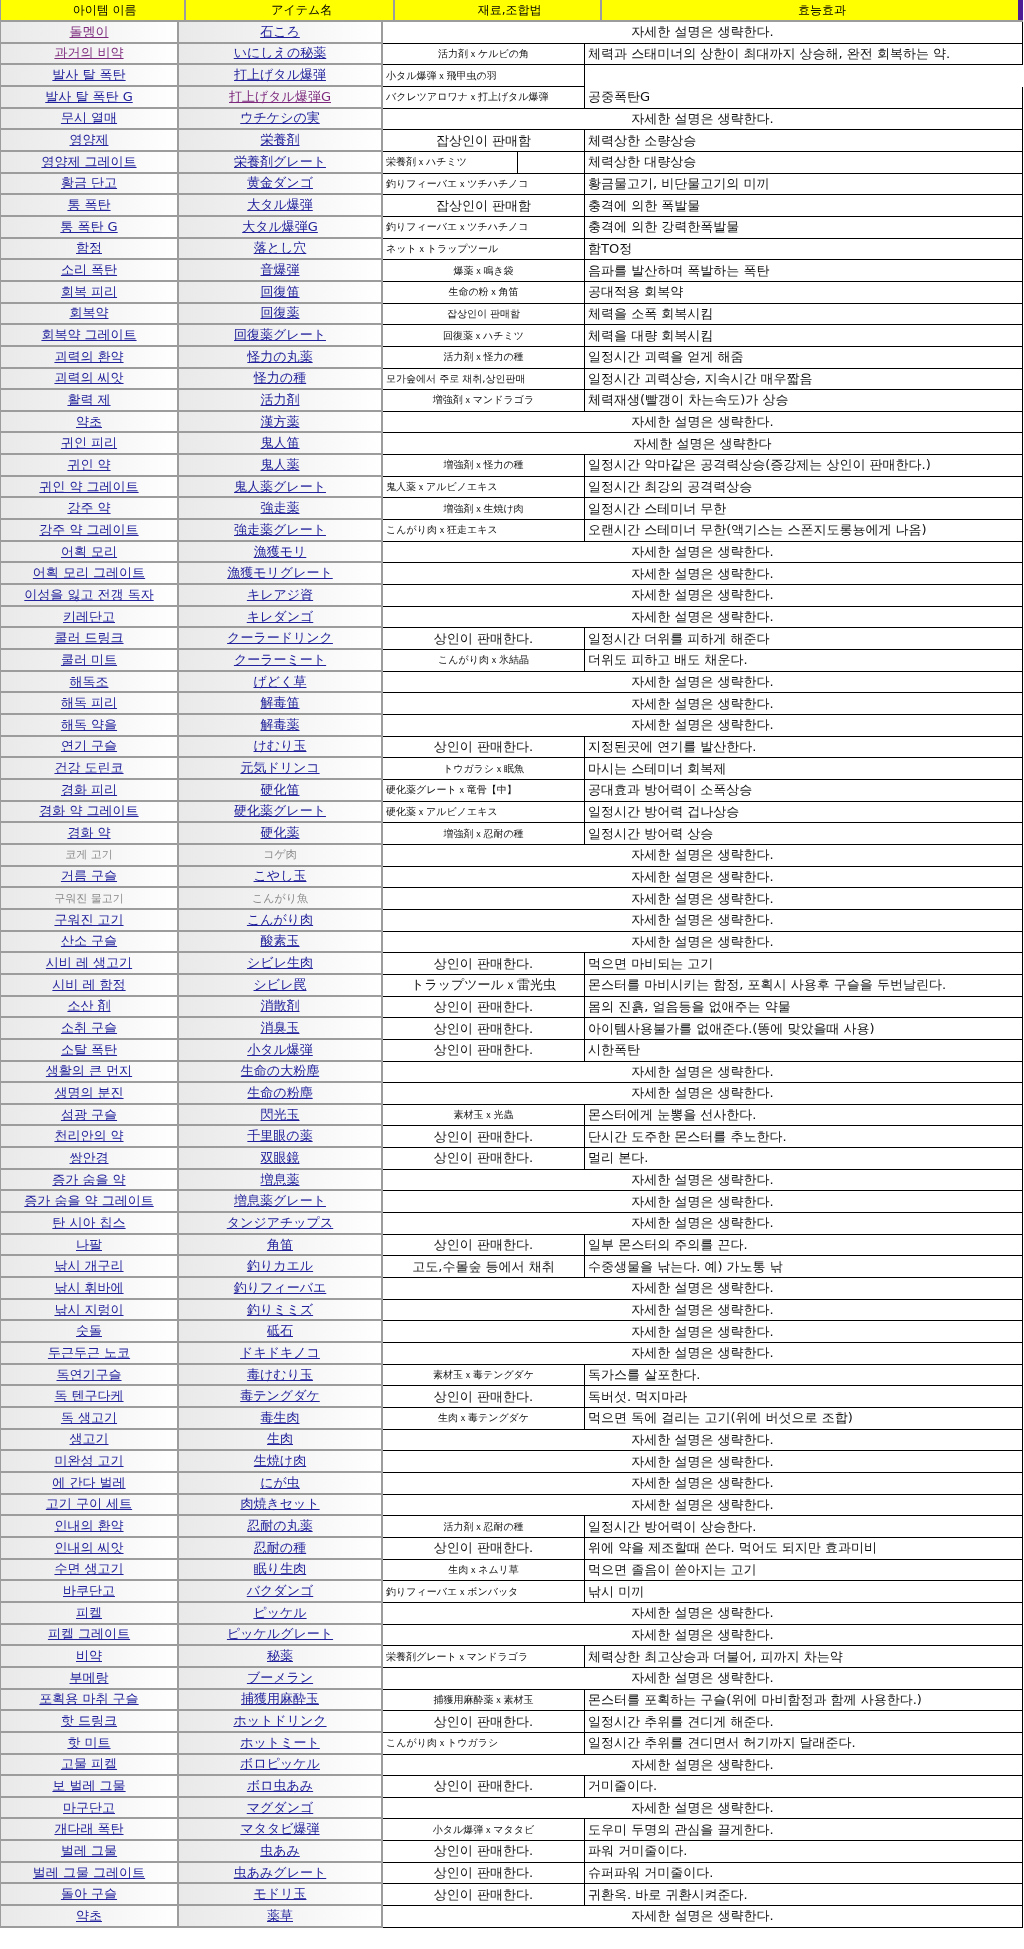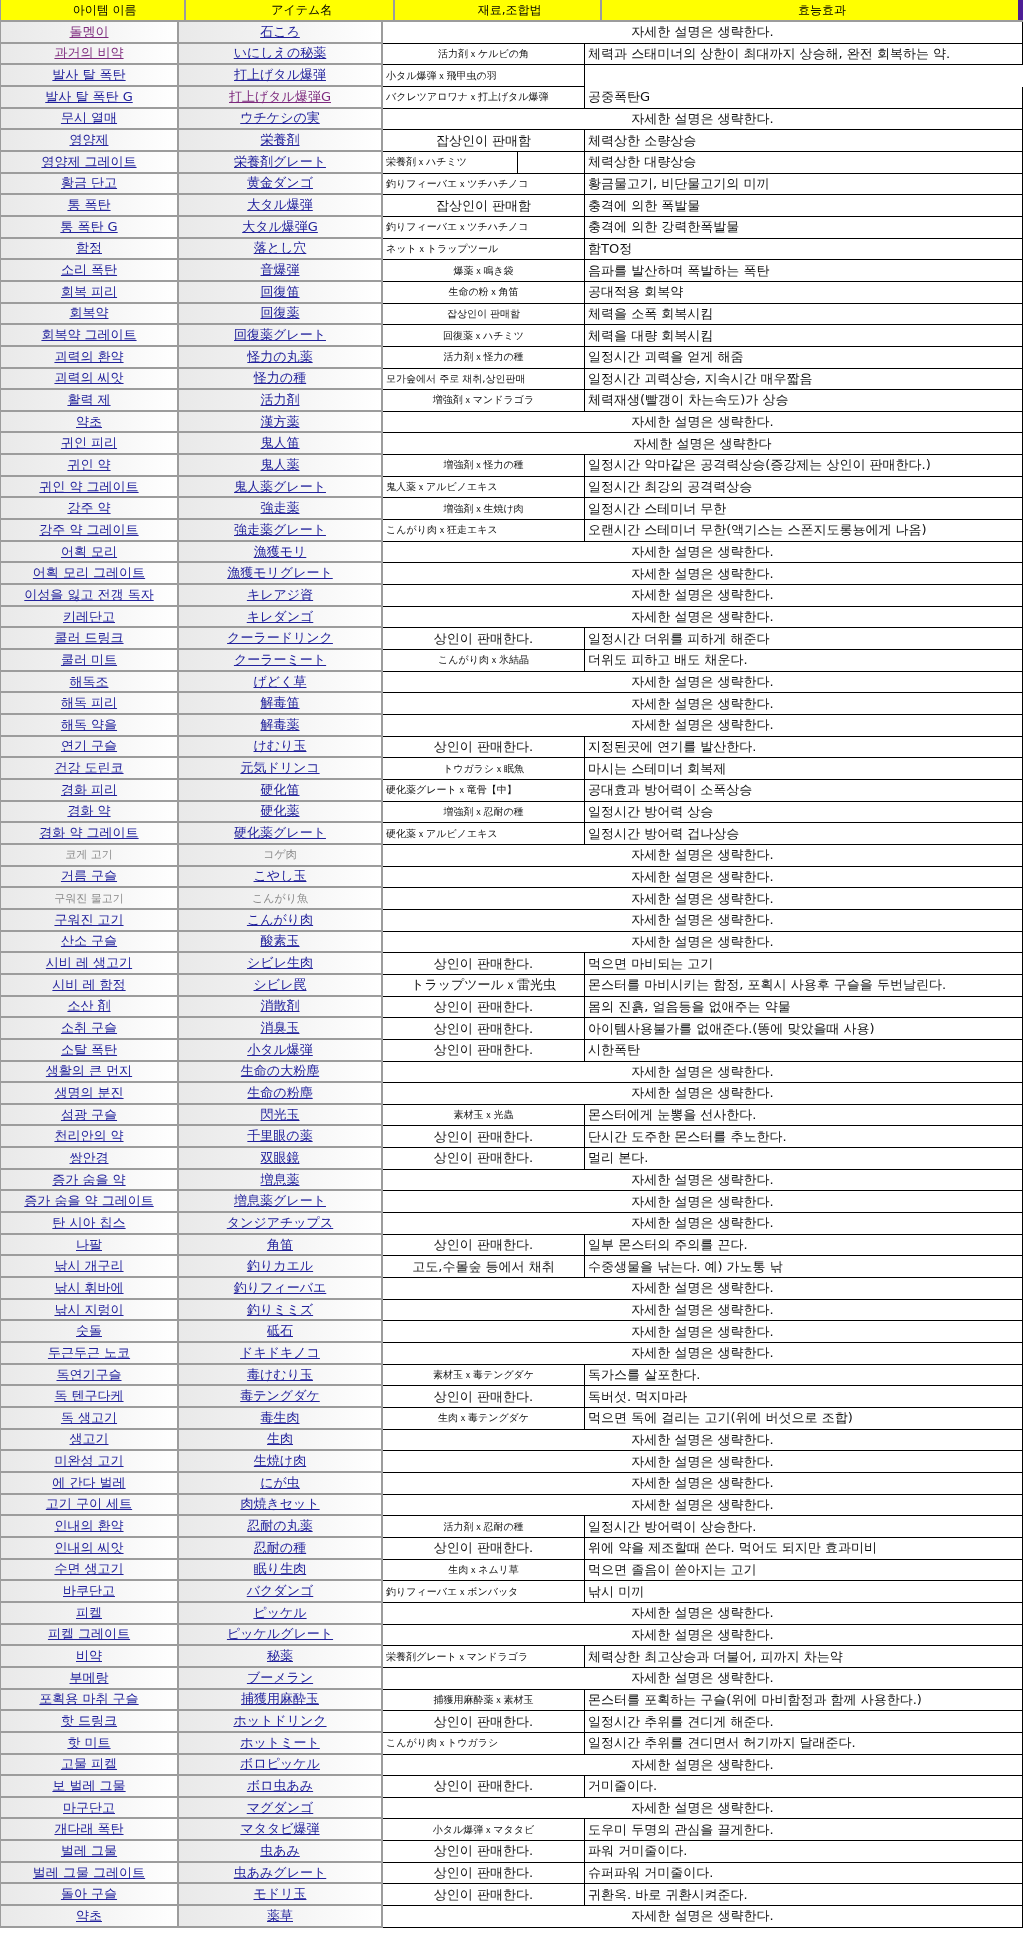--- a/index.html
+++ b/index.html
@@ -399,37 +399,37 @@
           <a class="lnk">경화 피리</a>
         </div>
         <div class="cell c2">
           <a class="lnk">硬化笛</a>
         </div>
         <div class="cell c3 left small">硬化薬グレートｘ竜骨【中】</div>
         <div class="cell c4">공대효과 방어력이 소폭상승</div>
       </div>
       <div class="row">
         <div class="cell c1">
+          <a class="lnk">경화 약 그레이트</a>
+        </div>
+        <div class="cell c2">
+          <a class="lnk">硬化薬グレート</a>
+        </div>
+        <div class="cell c3 left small">硬化薬ｘアルビノエキス</div>
+        <div class="cell c4">일정시간 방어력 겁나상승</div>
+      </div>
+      <div class="row">
+        <div class="cell c1">
           <a class="lnk">경화 약</a>
         </div>
         <div class="cell c2">
           <a class="lnk">硬化薬</a>
         </div>
         <div class="cell c3 center small">増強剤ｘ忍耐の種</div>
         <div class="cell c4">일정시간 방어력 상승</div>
-      </div>
-      <div class="row">
-        <div class="cell c1">
-          <a class="lnk">경화 약 그레이트</a>
-        </div>
-        <div class="cell c2">
-          <a class="lnk">硬化薬グレート</a>
-        </div>
-        <div class="cell c3 left small">硬化薬ｘアルビノエキス</div>
-        <div class="cell c4">일정시간 방어력 겁나상승</div>
       </div>
       <div class="row">
         <div class="cell c1">
           <span class="plain">코게 고기</span>
         </div>
         <div class="cell c2">
           <span class="plain">コゲ肉</span>
         </div>
         <div class="cell cm">자세한 설명은 생략한다.</div>
       </div>

